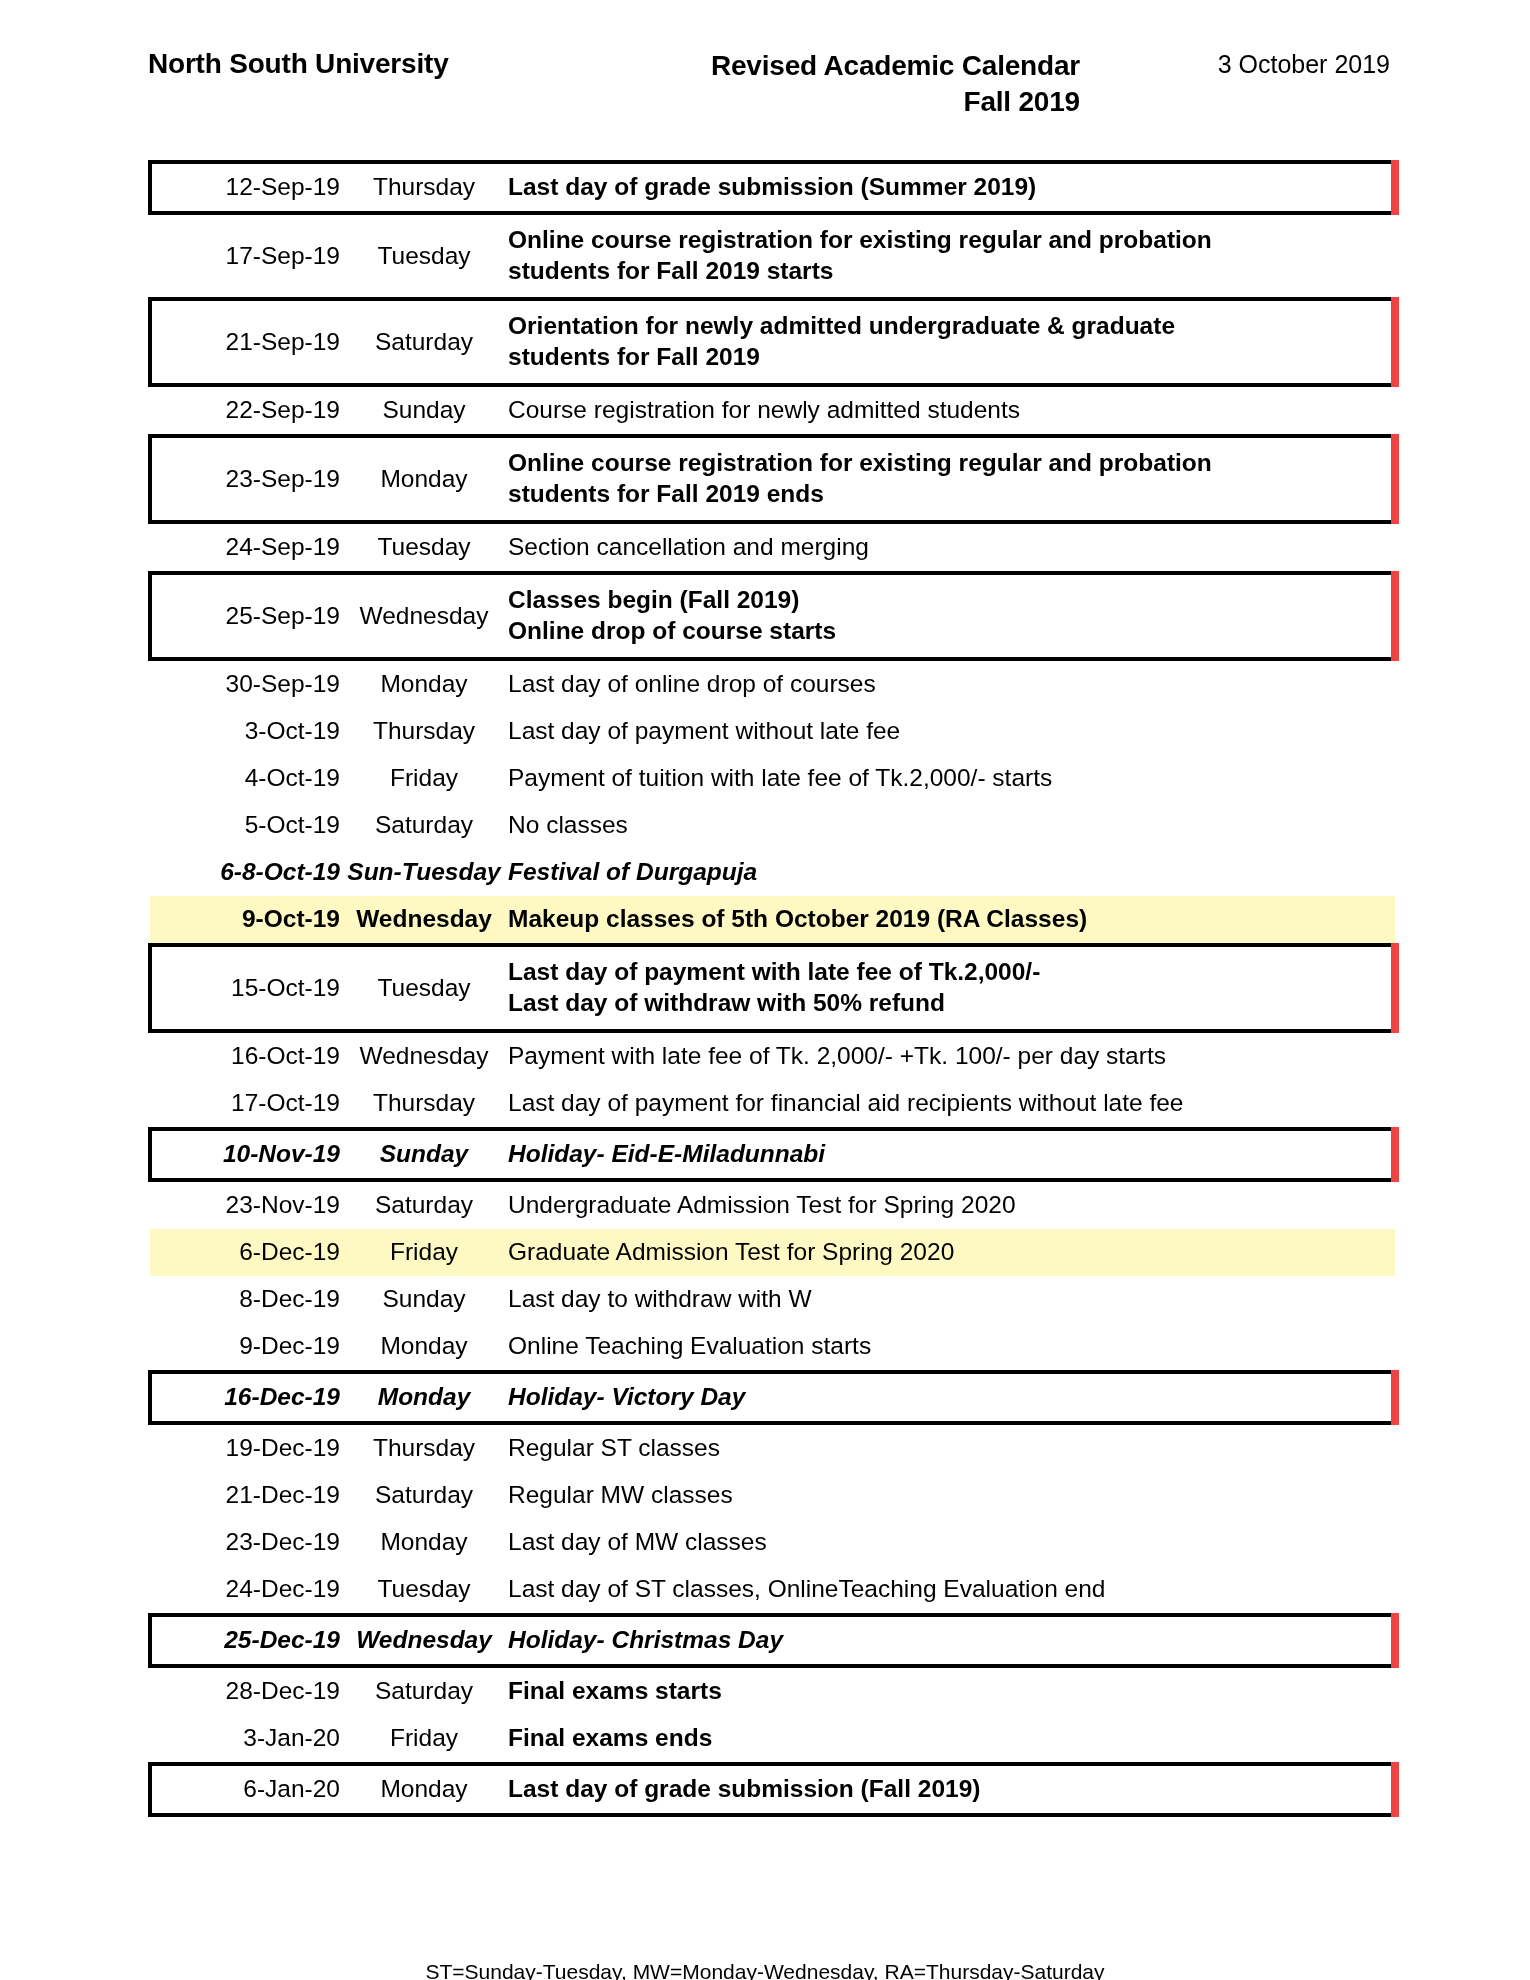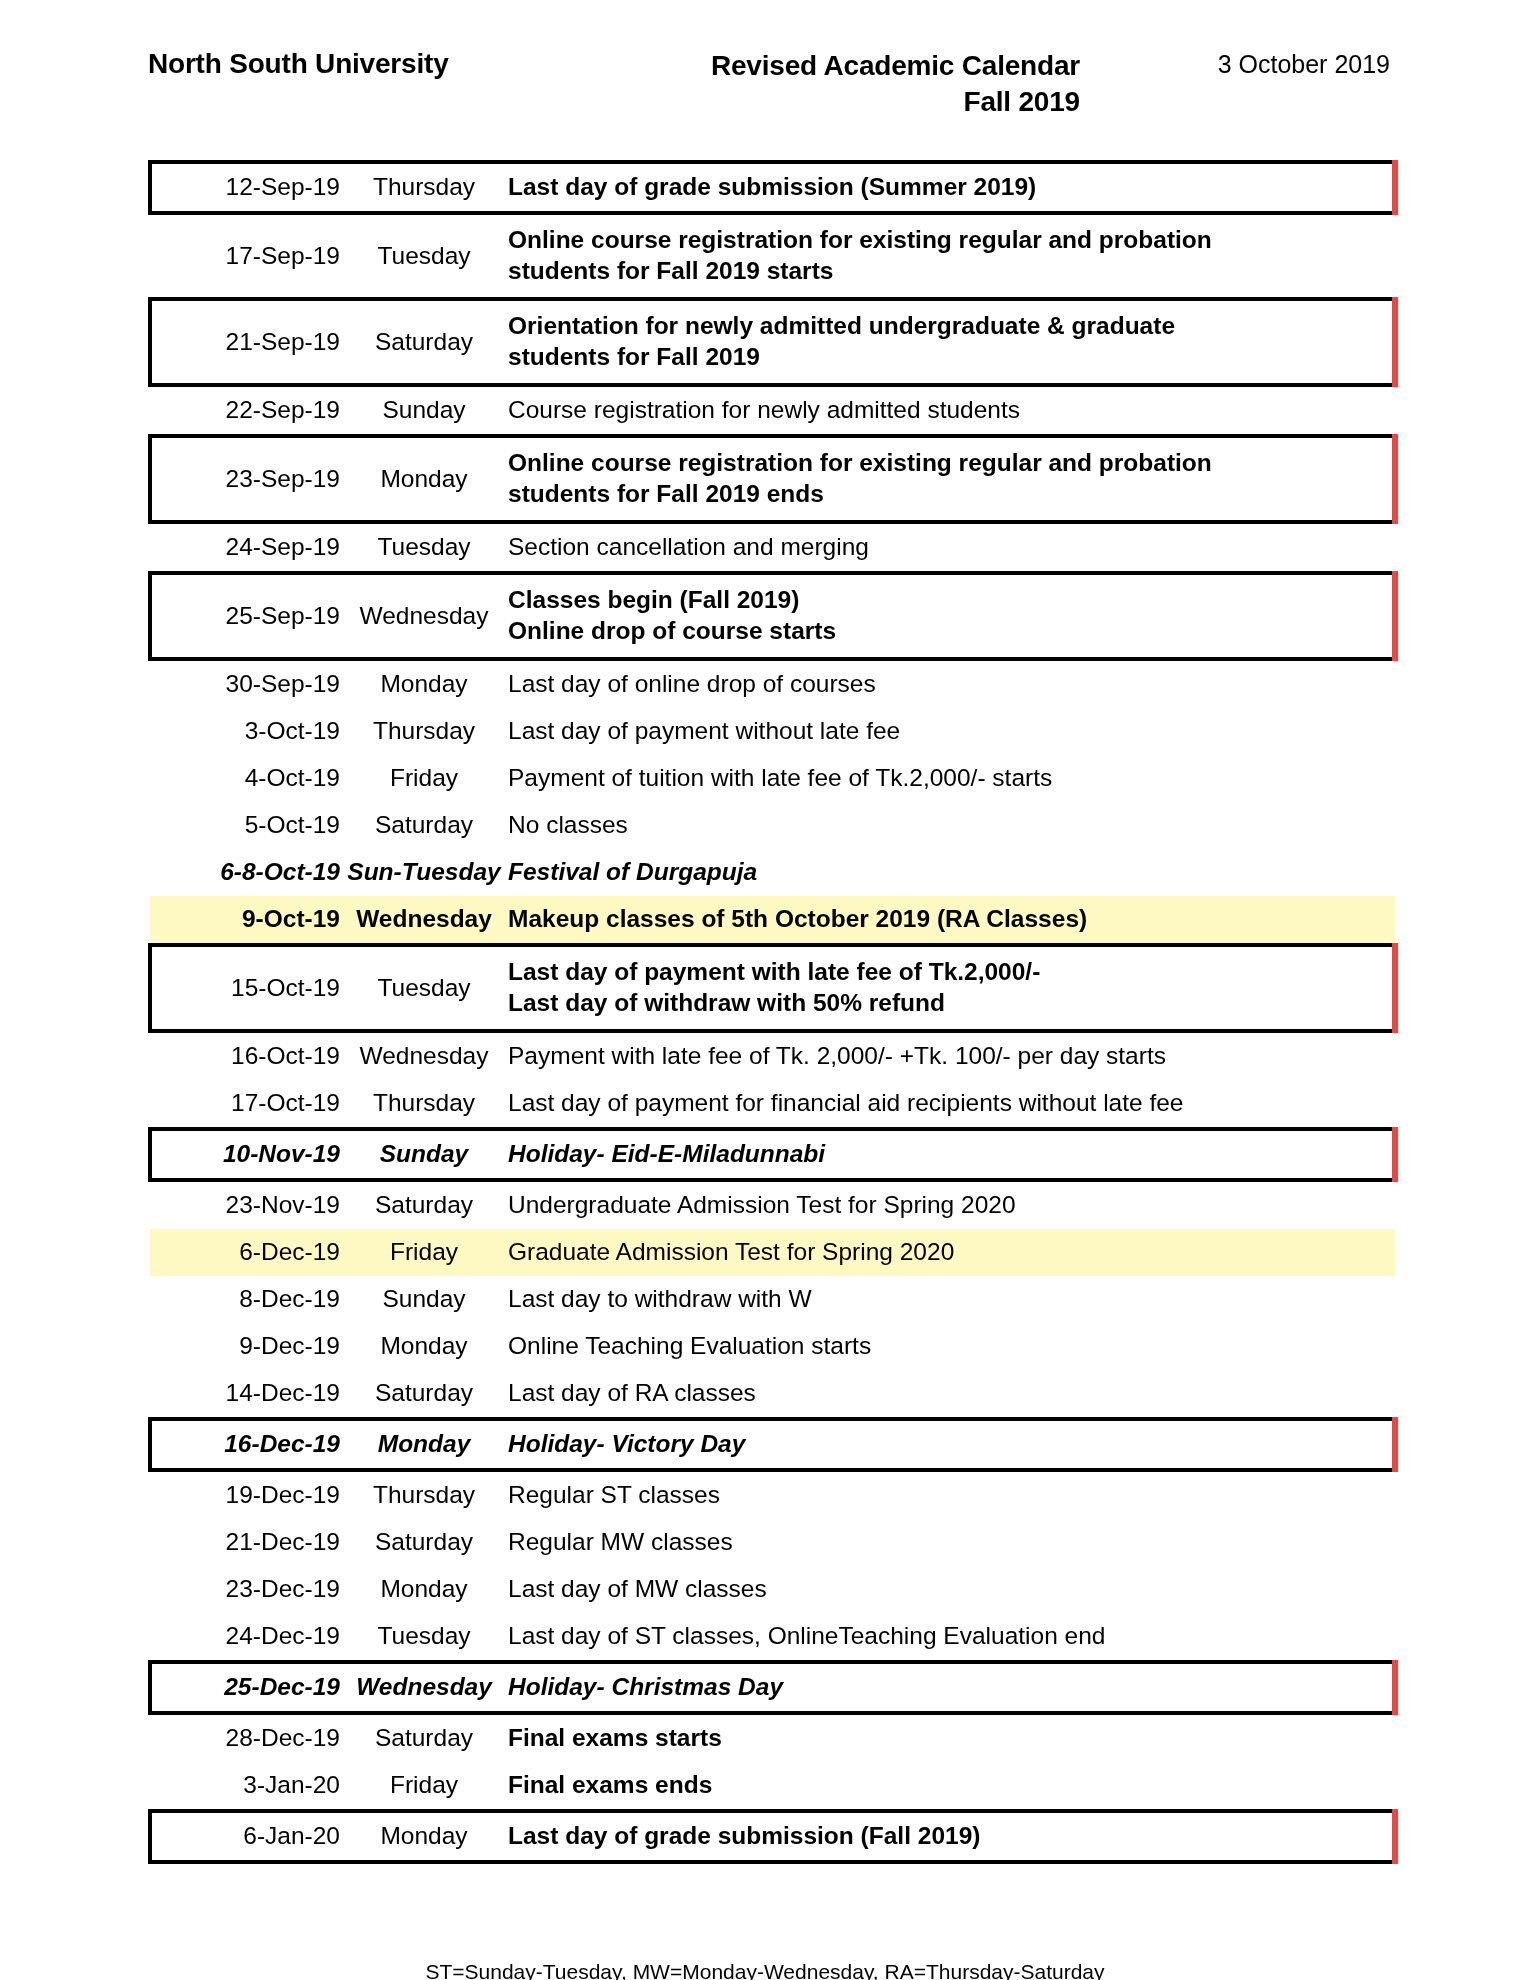--- a/index.html
+++ b/index.html
@@ -102,21 +102,21 @@
   
   tr.r1 td { height: 47px; }
   tr.r2 td { height: 82px; }
 
   
   tr.boxed td {
     border-top: 4px solid #000;
     border-bottom: 4px solid #000;
   }
   tr.boxed td:first-child { border-left: 4px solid #000; }
-  tr.boxed td:last-child  { border-right: 6px solid #ef4444; }
+  tr.boxed td:last-child  { border-right: 8px solid #ef4444; }
 
   
   tr.hl td { background: #fef9c3; }
 
   
   .b   { font-weight: bold; }
   .bi  { font-weight: bold; font-style: italic; }
   .sm  { font-size: 21px; }
 
   
@@ -320,27 +320,20 @@
       </tr>
 
       <tr class="r1">
         <td class="c-date">9-Dec-19</td>
         <td class="c-day">Monday</td>
         <td class="c-event">
             <span class="ln">Online Teaching Evaluation starts</span>
           </td>
       </tr>
 
-      <tr class="r1">
-        <td class="c-date">14-Dec-19</td>
-        <td class="c-day">Saturday</td>
-        <td class="c-event">
-            <span class="ln">Last day of RA classes</span>
-          </td>
-      </tr>
 
       <tr class="r1 boxed">
         <td class="c-date bi">16-Dec-19</td>
         <td class="c-day bi">Monday</td>
         <td class="c-event">
             <span class="ln bi">Holiday- Victory Day</span>
           </td>
       </tr>
 
       <tr class="r1">

